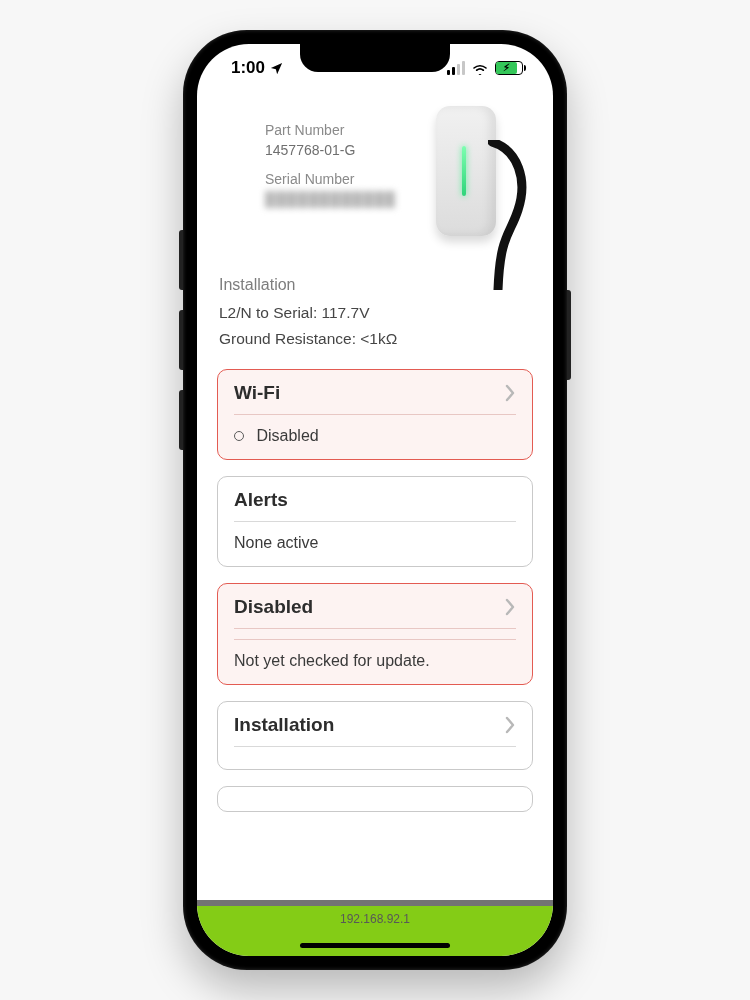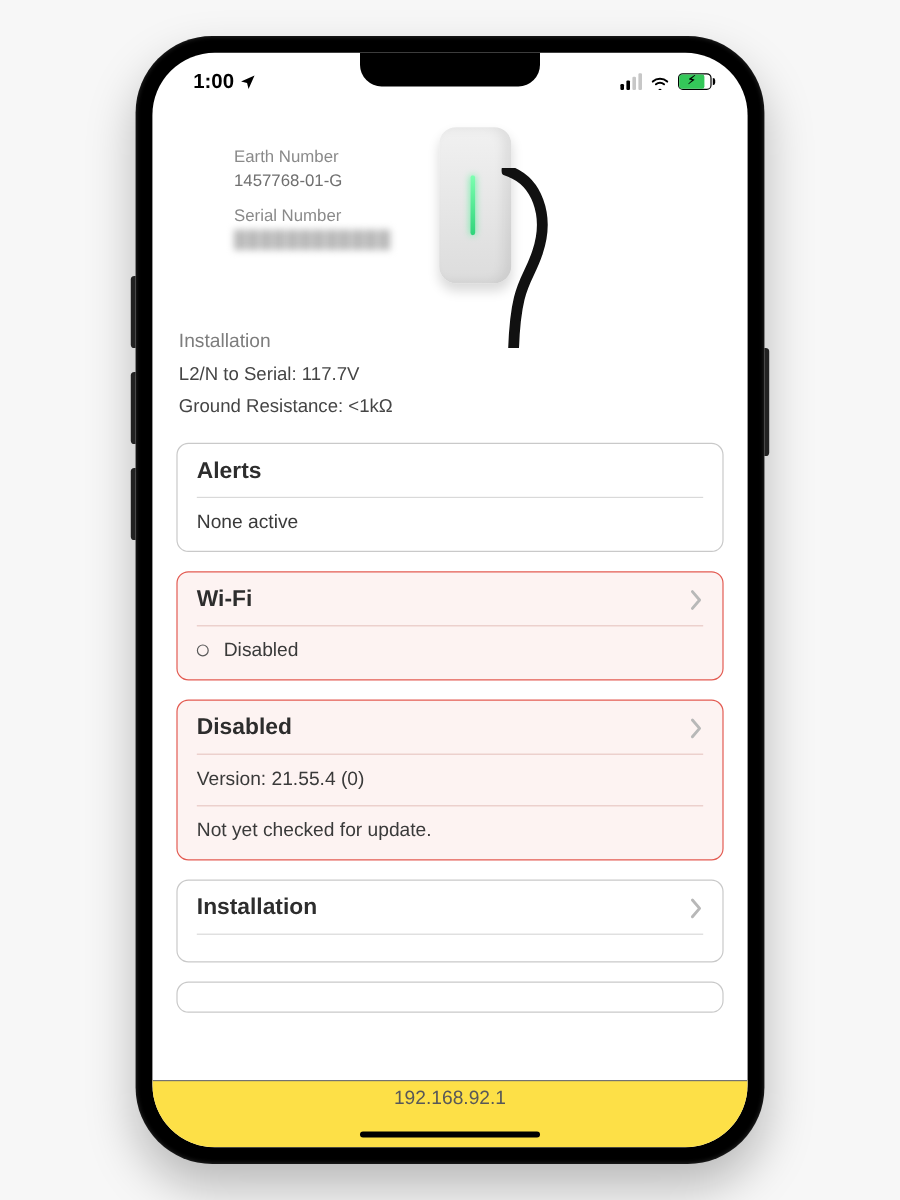--- a/index.html
+++ b/index.html
@@ -7,21 +7,21 @@
     width: 750px;
     height: 1000px;
     background: #f7f7f7;
     font-family: -apple-system, "Helvetica Neue", Arial, sans-serif;
     display: flex;
     align-items: center;
     justify-content: center;
   }
   
   .phone {
-    width: 524px;
+    width: 384px;
     height: 940px;
     background: #000;
     border-radius: 64px;
     padding: 14px;
     position: relative;
     box-shadow: 0 20px 40px rgba(0,0,0,.25), inset 0 0 4px rgba(255,255,255,.2);
   }
   .phone::before { 
     content:"";
     position:absolute;
@@ -224,27 +224,27 @@
     border-radius:50%;
     margin-right:8px;
     vertical-align:middle;
   }
 
   .card.cut { margin-bottom:-40px; } 
 
   
   .bottom-bar{
     height:56px;
-    background:#fde047;
-    border-top:1px solid #737373;
+    background:#84cc16;
+    border-top:6px solid #737373;
     display:flex;
     flex-direction:column;
     align-items:center;
     justify-content:flex-start;
-    font-size:16px;
+    font-size:12px;
     color:#585858;
     position:relative;
     flex-shrink:0;
     padding-top:6px;
   }
   .home-indicator{
     position:absolute;
     bottom:8px; left:50%;
     transform:translateX(-50%);
     width:150px; height:5px;
@@ -287,21 +287,21 @@
               <span class="bolt">⚡︎</span>
             </span>
         </span>
       </div>
     </div>
 
     <div class="content">
 
       <div class="device-header">
         <div class="device-meta">
-          <div>Earth Number</div>
+          <div>Part Number</div>
           <div class="val">1457768-01-G</div>
           <div style="height:8px"></div>
           <div>Serial Number</div>
           <div><span class="serial-blur">████████████</span></div>
         </div>
         <div class="wc">
           <div class="wc-body"></div>
           <div class="wc-led"></div>
           <div class="wc-cable">
             <svg width="50" height="150" viewBox="0 0 50 150">
@@ -310,52 +310,51 @@
           </div>
         </div>
       </div>
 
       <div class="install-block">
         <div class="install-title">Installation</div>
         <div class="install-line">L2/N to Serial: 117.7V</div>
         <div class="install-line">Ground Resistance: &lt;1kΩ</div>
       </div>
 
-      <div class="card">
-        <div class="card-head">
-          <span class="card-title">Alerts</span>
-        </div>
-        <div class="card-row">None active</div>
-      </div>
-
       <div class="card alert">
         <div class="card-head">
           <span class="card-title">Wi-Fi</span>
           <span class="chev">
             <svg width="12" height="18" viewBox="0 0 12 18">
                 <path d="M3 2 L9 9 L3 16" stroke="#b8b8b8" stroke-width="2.4" fill="none" stroke-linecap="round" stroke-linejoin="round"></path>
               </svg>
           </span>
         </div>
         <div class="card-row">
           <span class="status-dot"></span>
           <span>Disabled</span>
         </div>
       </div>
 
+      <div class="card">
+        <div class="card-head">
+          <span class="card-title">Alerts</span>
+        </div>
+        <div class="card-row">None active</div>
+      </div>
+
       <div class="card alert">
         <div class="card-head">
           <span class="card-title">Disabled</span>
           <span class="chev">
             <svg width="12" height="18" viewBox="0 0 12 18">
                 <path d="M3 2 L9 9 L3 16" stroke="#b8b8b8" stroke-width="2.4" fill="none" stroke-linecap="round" stroke-linejoin="round"></path>
               </svg>
           </span>
         </div>
-        <div class="card-row">Version: 21.55.4 (0)</div>
         <div class="divider"></div>
         <div class="card-row">Not yet checked for update.</div>
       </div>
 
       <div class="card">
         <div class="card-head">
           <span class="card-title">Installation</span>
           <span class="chev">
             <svg width="12" height="18" viewBox="0 0 12 18">
                 <path d="M3 2 L9 9 L3 16" stroke="#b8b8b8" stroke-width="2.4" fill="none" stroke-linecap="round" stroke-linejoin="round"></path>

